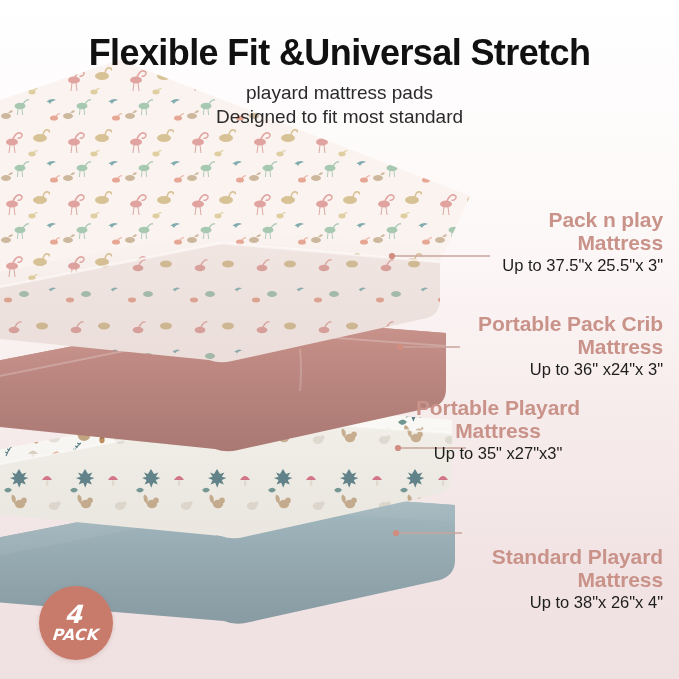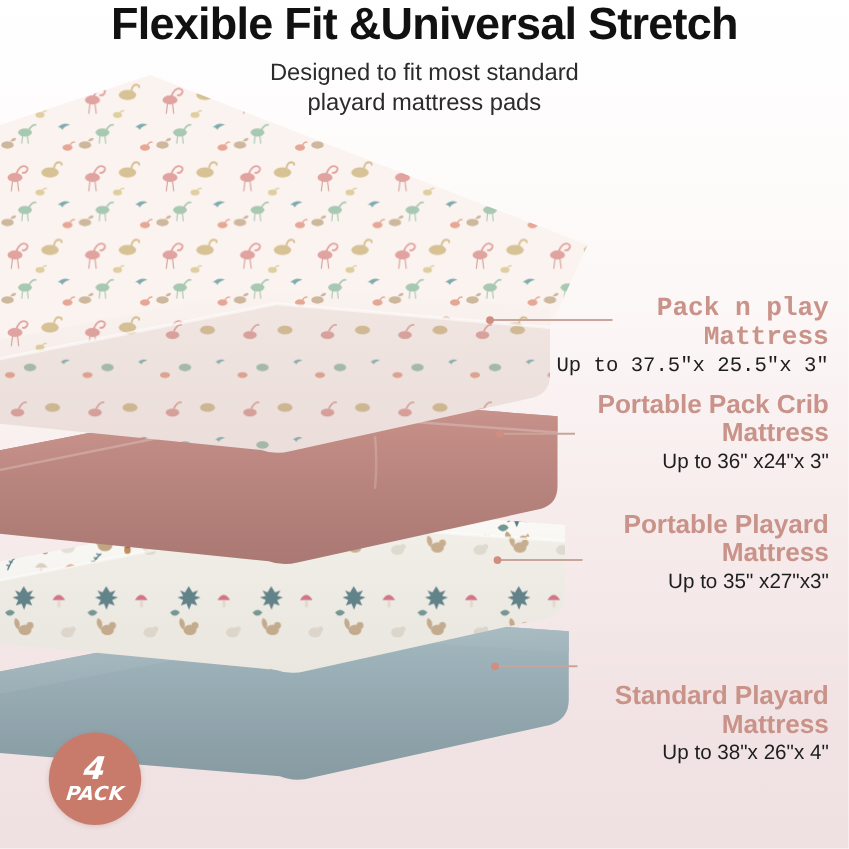--- a/index.html
+++ b/index.html
@@ -13,39 +13,39 @@
     background:linear-gradient(180deg,#ffffff 0%,#fdf8f8 34%,#f7ecec 60%,#f2e4e4 82%,#efe0e1 100%);
   }
 
   
   #artwork{position:absolute;left:0;top:0;width:679px;height:679px;}
 
   
   .header{position:absolute;left:0;top:0;width:679px;text-align:center;z-index:40;}
   .title{
     font-size:36px;font-weight:bold;color:#111111;letter-spacing:-0.6px;
-    margin:0;line-height:1.05;white-space:nowrap;
+    margin:0;padding-top:34px;line-height:1.05;white-space:nowrap;
   }
   .subtitle{
     font-size:19px;color:#2b2b2b;line-height:1.28;margin:9px 0 0 0;font-weight:400;
   }
   .subtitle span{display:block;}
 
   
   .callout{position:absolute;text-align:right;z-index:40;width:330px;right:16px;}
   .callout .cname{
     color:#c9938a;font-size:21px;font-weight:bold;line-height:1.1;letter-spacing:-0.1px;
   }
   .callout .cname span{display:block;}
   .callout .cdim{
     color:#1e1e1e;font-size:16.5px;font-weight:400;margin-top:2px;line-height:1.15;
   }
-  #callout-0{top:236px;font-family:Liberation Mono, monospace;}
+  #callout-0{top:208px;}
   #callout-1{top:312px;}
-  #callout-2{top:408px;}
+  #callout-2{top:396px;text-align:center;}
   #callout-3{top:497px;margin-top:48px;}
 
   
   #leaders{position:absolute;left:0;top:0;width:679px;height:679px;z-index:35;}
 
   
   #badge{
     position:absolute;left:39px;top:586px;width:74px;height:74px;border-radius:50%;
     background:#c97b6b;z-index:45;
     display:flex;flex-direction:column;align-items:center;justify-content:center;
@@ -280,22 +280,22 @@
       <circle cx="392" cy="256" r="3.1"></circle>
       <circle cx="400" cy="347" r="3.1"></circle>
       <circle cx="398" cy="448" r="3.1"></circle>
       <circle cx="396" cy="533" r="3.1"></circle>
     </g>
   </svg>
 
   <div class="header">
     <h1 class="title">Flexible Fit &amp;Universal Stretch</h1>
     <p class="subtitle">
+      <span>playard mattress pads</span>
       <span>Designed to fit most standard</span>
-      <span>playard mattress pads</span>
     </p>
   </div>
 
   <div class="callout" id="callout-0">
     <div class="cname">
       <span>Pack n play</span>
       <span>Mattress</span>
     </div>
     <div class="cdim">Up to 37.5"x 25.5"x 3"</div>
   </div>

